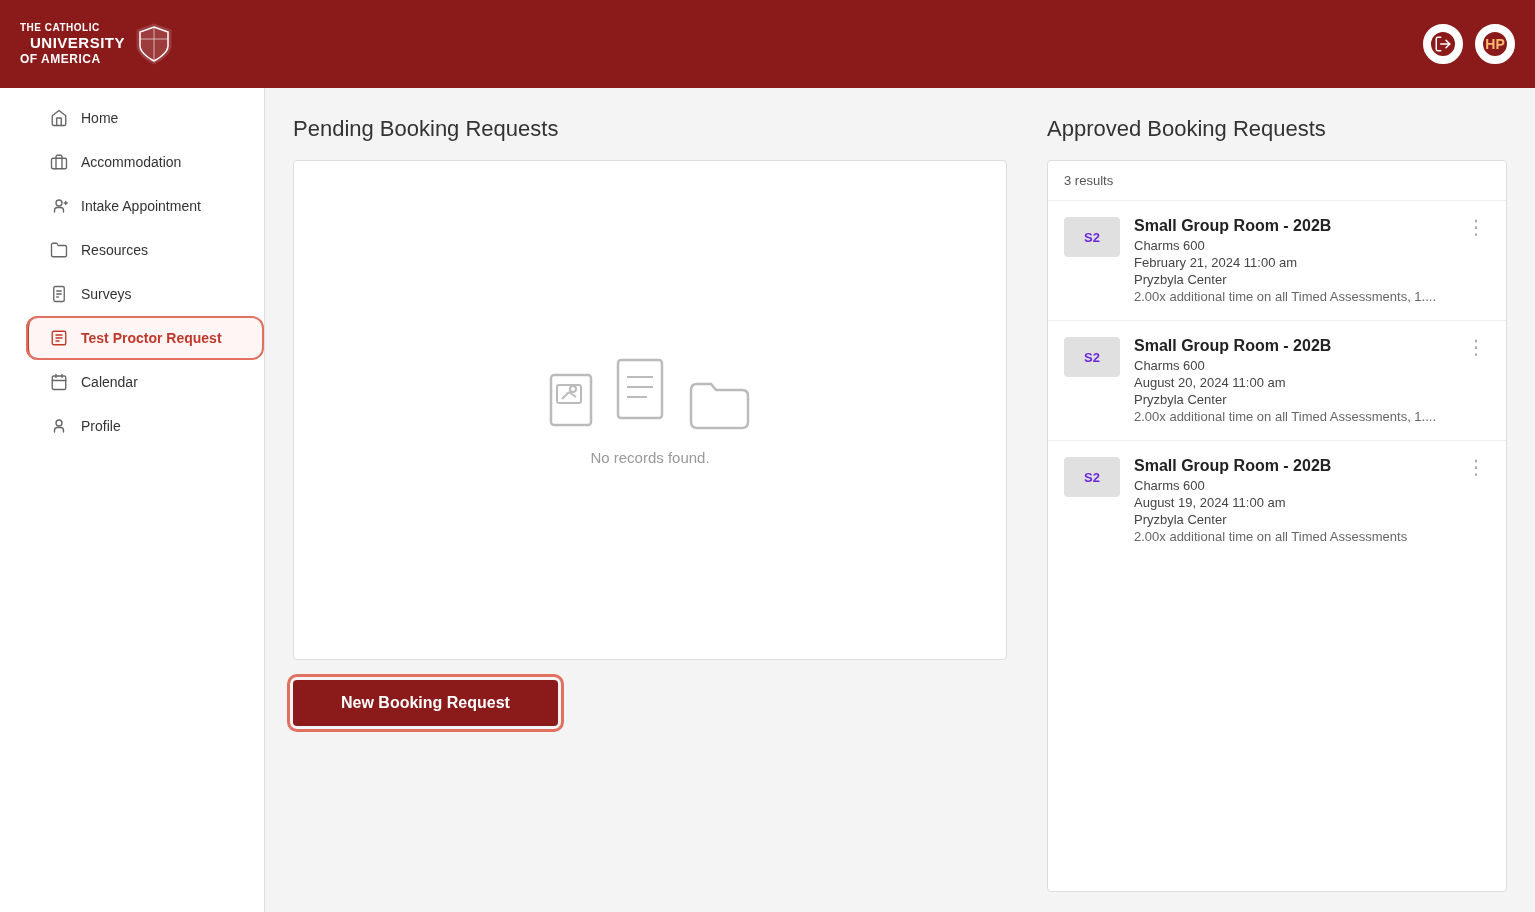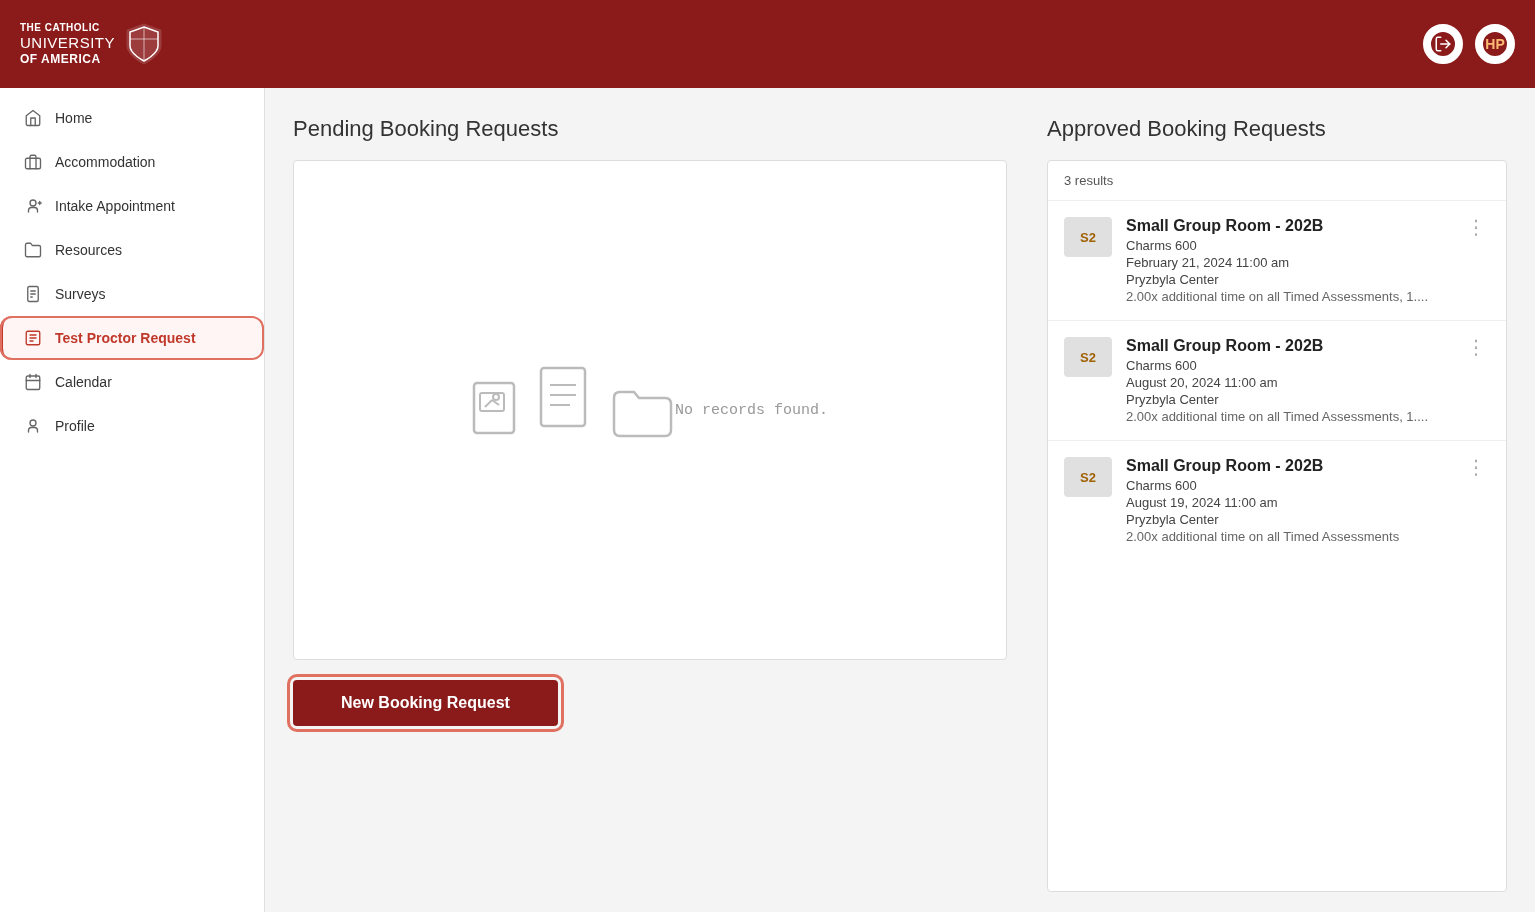--- a/index.html
+++ b/index.html
@@ -63,20 +63,21 @@
     .sidebar-item {
       display: flex;
       align-items: center;
       gap: 12px;
       padding: 12px 20px;
       cursor: pointer;
       color: #333;
       font-size: 14px;
       border-left: 3px solid transparent;
       transition: background 0.15s;
+      margin-left: 26px;
     }
     .sidebar-item.active {
       border-left: 3px solid #c0392b;
       background: #fff5f5;
       color: #c0392b;
       font-weight: 600;
       outline: 2px solid #e07060;
       outline-offset: -2px;
       border-radius: 12px;
     }
@@ -114,26 +115,25 @@
       font-weight: 400;
       color: #333;
       margin-bottom: 18px;
     }
     .pending-box {
       background: white;
       border: 1px solid #ddd;
       border-radius: 4px;
       flex: 1;
       display: flex;
-      flex-direction: row;
+      flex-direction: column;
       align-items: center;
       justify-content: center;
       min-height: 400px;
       max-height: 500px;
-      font-family: Liberation Mono, monospace;
     }
     .empty-state-icons {
       display: flex;
       align-items: flex-end;
       gap: 4px;
       margin-bottom: 14px;
     }
     .empty-text {
       color: #999;
       font-size: 15px;
@@ -184,30 +184,30 @@
     }
     .booking-card {
       display: flex;
       align-items: flex-start;
       gap: 14px;
       padding: 16px 16px;
       border-bottom: 1px solid #eee;
     }
     .booking-card:last-child { border-bottom: none; }
     .booking-avatar {
-      width: 48px;
+      width: 56px;
       height: 40px;
       background: #e0e0e0;
       border-radius: 4px;
       display: flex;
       align-items: center;
       justify-content: center;
       font-size: 13px;
       font-weight: 700;
-      color: #a16207;
+      color: #6d28d9;
       flex-shrink: 0;
     }
     .booking-info {
       flex: 1;
     }
     .booking-room {
       font-size: 16px;
       font-weight: 700;
       color: #222;
       margin-bottom: 3px;
@@ -242,21 +242,21 @@
     
     .icon-svg { width: 18px; height: 18px; fill: none; stroke: currentColor; stroke-width: 1.8; stroke-linecap: round; stroke-linejoin: round; }
   </style>
 </head>
 <body>
 
 <div class="header">
   <div class="header-logo">
     <div style="color:white; line-height:1.2; font-size:11px; font-weight:700; text-transform:uppercase; letter-spacing:0.5px;">
       <div style="font-size:10px;">THE CATHOLIC</div>
-      <div style="font-size:15px; font-weight:400;">UNIVERSITY</div>
+      <div style="font-size:15px; font-weight:700;margin-left:10px;">UNIVERSITY</div>
       <div style="font-size:12px;">OF AMERICA</div>
     </div>
 
     <svg class="logo-shield" viewBox="0 0 38 44" xmlns="http://www.w3.org/2000/svg">
       <path d="M19 2 L36 8 L36 24 C36 34 19 42 19 42 C19 42 2 34 2 24 L2 8 Z" fill="white" opacity="0.15" stroke="white" stroke-width="1"></path>
       <path d="M19 5 L33 10 L33 24 C33 32 19 39 19 39 C19 39 5 32 5 24 L5 10 Z" fill="none" stroke="white" stroke-width="1.5"></path>
       <line x1="19" y1="5" x2="19" y2="39" stroke="white" stroke-width="1" opacity="0.6"></line>
       <line x1="5" y1="17" x2="33" y2="17" stroke="white" stroke-width="1" opacity="0.6"></line>
     </svg>
   </div>

